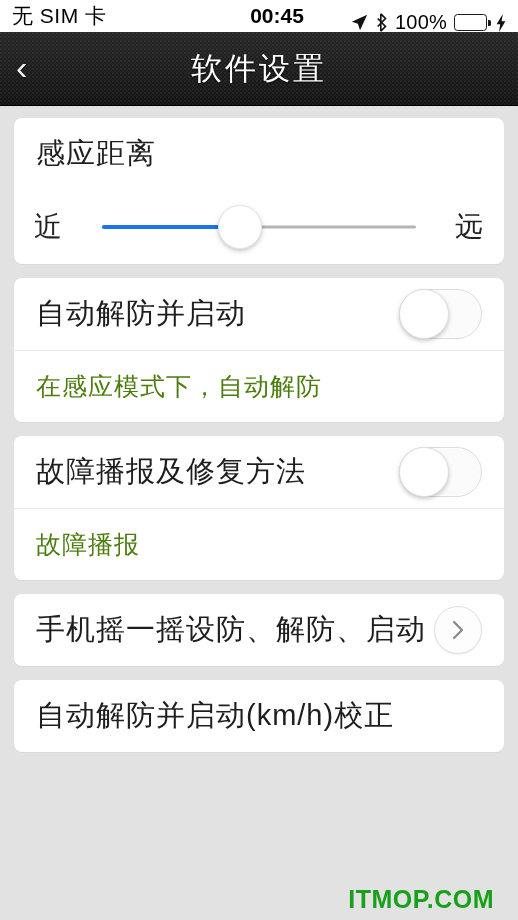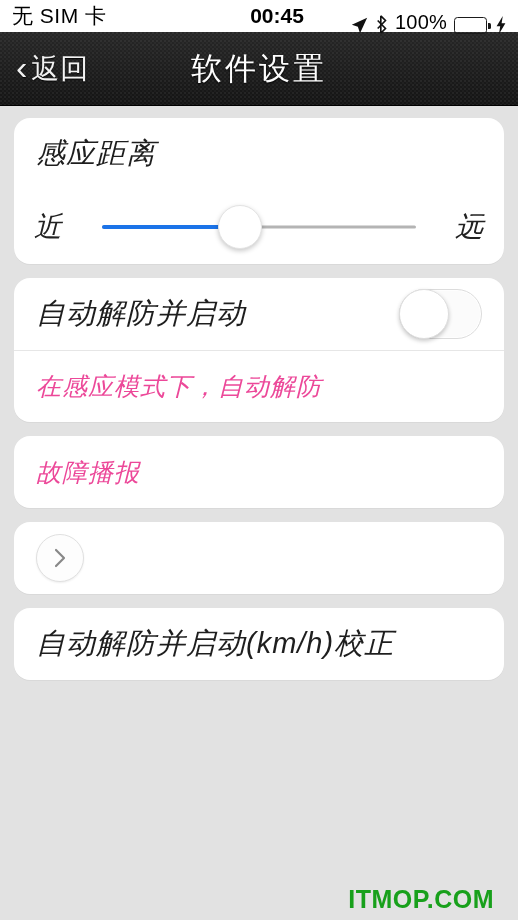--- a/index.html
+++ b/index.html
@@ -48,21 +48,21 @@
     left: 0; right: 0;
     text-align: center;
     font-size: 21px;
     font-weight: 700;
     pointer-events: none;
     padding-left: 36px;
   }
   .sb-right {
     margin-left: auto;
     display: flex;
-    align-items: flex-end;
+    align-items: center;
     gap: 7px;
     position: relative;
     z-index: 2;
     margin-top: 13px;
   }
   .icon-loc { width: 17px; height: 17px; display: block; }
   .icon-bt  { width: 13px; height: 19px; display: block; }
   .sb-pct { font-size: 20px; font-weight: 400; letter-spacing: 0.2px; }
   .battery {
     position: relative;
@@ -135,44 +135,43 @@
 
   
   .content {
     padding: 12px 14px 0 14px;
     height: calc(920px - 32px - 74px);
     overflow: hidden;
   }
 
   .card {
     background: #ffffff;
-    border-radius: 16px;
+    border-radius: 8px;
     margin-bottom: 14px;
     overflow: hidden;
     box-shadow: 0 1px 0 rgba(0,0,0,0.04);
-    font-style: italic;
   }
 
   .row {
     display: flex;
     align-items: center;
     padding: 0 22px;
     min-height: 72px;
   }
   .row + .row { border-top: 1px solid #e6e6e6; }
 
   .row-title {
     font-size: 29px;
     color: #1e1e1e;
     letter-spacing: 1px;
     flex: 1;
   }
   .row-sub {
     font-size: 25px;
-    color: #ec4899;
+    color: #4d7c0f;
     letter-spacing: 1px;
     flex: 1;
   }
 
   
   .toggle {
     width: 83px;
     height: 50px;
     border-radius: 25px;
     background: #fbfbfb;
@@ -312,21 +311,20 @@
         <svg class="bolt" viewBox="0 0 10 18" aria-hidden="true">
           <path d="M6.8 0 L0.6 10.2 L4.2 10.2 L3.0 18 L9.4 7.3 L5.6 7.3 Z" fill="#111"></path>
         </svg>
       </span>
     </div>
   </div>
 
   <div class="navbar">
     <div class="back-btn">
       <span class="back-chevron">‹</span>
-      <span class="back-label">返回</span>
     </div>
     <div class="nav-title">软件设置</div>
   </div>
 
   <div class="content">
 
     <div class="card">
       <div class="row">
         <span class="row-title">感应距离</span>
       </div>
@@ -348,26 +346,33 @@
           <div class="knob"></div>
         </div>
       </div>
       <div class="row">
         <span class="row-sub">在感应模式下，自动解防</span>
       </div>
     </div>
 
     <div class="card">
       <div class="row">
+        <span class="row-title">故障播报及修复方法</span>
+        <div class="toggle">
+          <div class="knob"></div>
+        </div>
+      </div>
+      <div class="row">
         <span class="row-sub">故障播报</span>
       </div>
     </div>
 
     <div class="card">
       <div class="row">
+        <span class="row-title">手机摇一摇设防、解防、启动</span>
         <div class="disclosure">
           <span>
             <svg viewBox="0 0 16 22" aria-hidden="true">
               <path d="M4 3 L12 11 L4 19" stroke="#888" stroke-width="2.2" fill="none" stroke-linecap="round" stroke-linejoin="round"></path>
             </svg>
           </span>
         </div>
       </div>
     </div>
 

